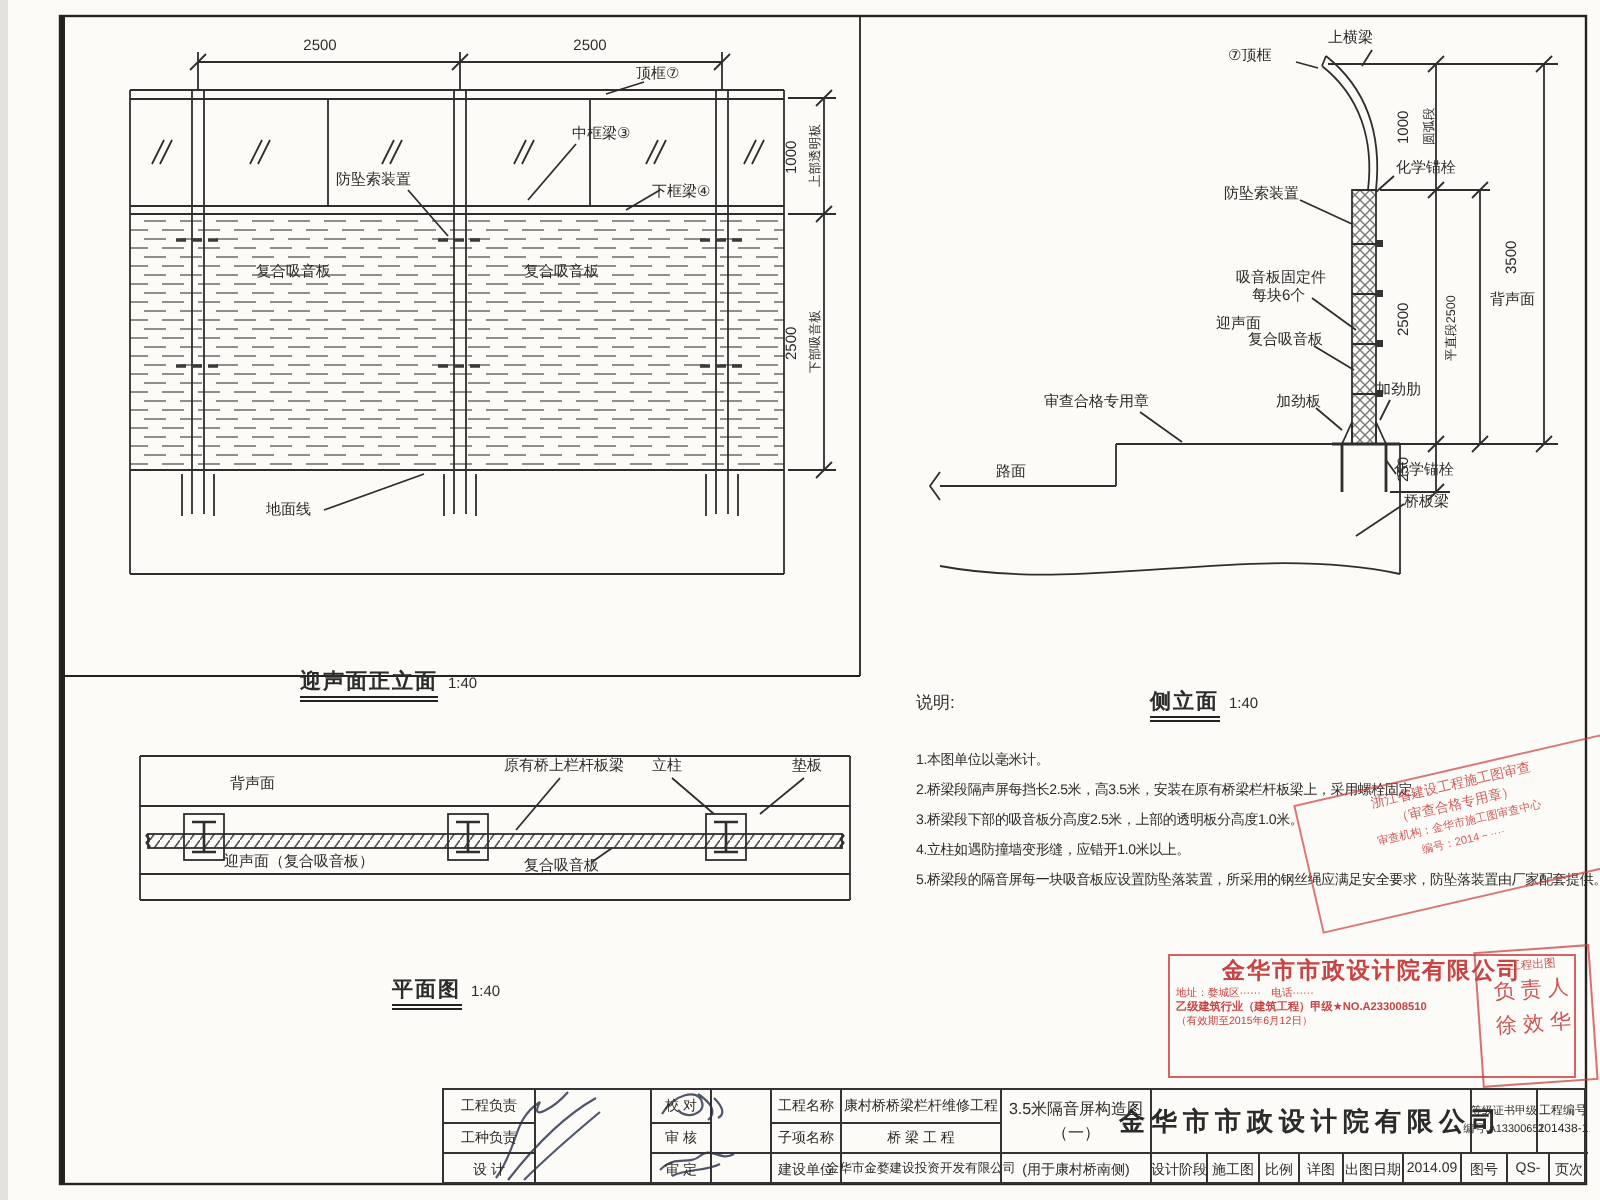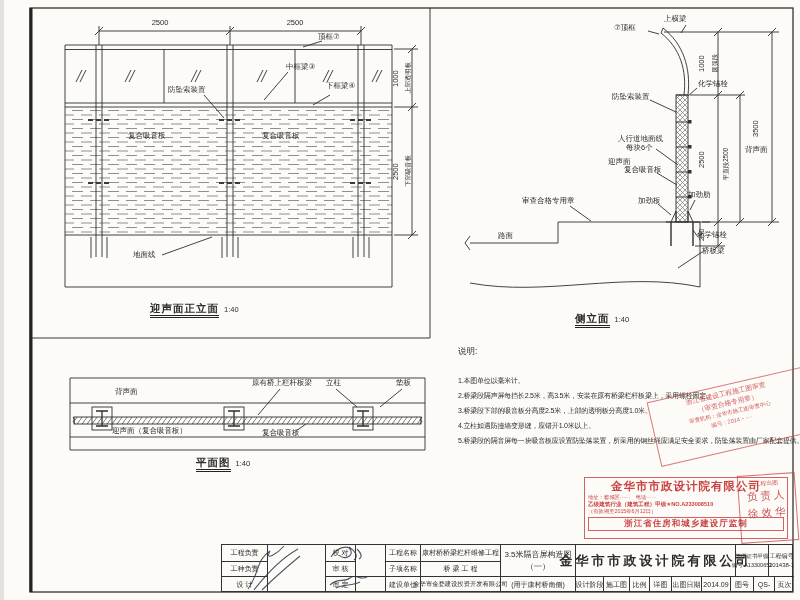--- a/index.html
+++ b/index.html
@@ -5,21 +5,21 @@
   html,body{margin:0;padding:0;background:#d8d7d3;}
   #stage{position:relative;width:800px;height:600px;background:#e3e2de;overflow:hidden;
          font-family:"Liberation Sans","DejaVu Sans",sans-serif;color:#2b2b29;}
   #paper{position:absolute;left:4px;top:0;width:796px;height:600px;background:#fcfbf7;}
   svg.lines{position:absolute;left:0;top:0;}
   .t{position:absolute;font-size:7.5px;white-space:nowrap;line-height:1.1;}
   .vt{position:absolute;font-size:7.5px;white-space:nowrap;line-height:1.2;
       transform:rotate(-90deg);transform-origin:0 100%;}
   .vt6{position:absolute;font-size:6.3px;white-space:nowrap;line-height:1.2;
       transform:rotate(-90deg);transform-origin:0 100%;}
-  .viewtitle{position:absolute;font-size:10.5px;font-weight:bold;letter-spacing:1px;white-space:nowrap;}
+  .viewtitle{position:absolute;font-size:10.5px;font-weight:bold;letter-spacing:1px;white-space:nowrap;margin-top:32px;}
   .viewtitle .u{border-bottom:3px double #222;padding-bottom:1px;}
   .viewtitle .sc{font-size:7.5px;font-weight:normal;margin-left:5px;letter-spacing:0;}
   .notes{position:absolute;left:458px;top:346px;width:338px;}
   .notes .nh{font-size:8.5px;margin-bottom:15px;}
   .notes .ni{font-size:7px;line-height:15px;white-space:nowrap;letter-spacing:-0.2px;}
   .stamp{position:absolute;color:#c84343;border:1.5px solid rgba(200,60,60,.8);text-align:center;}
   #stamp-review{left:652px;top:384px;width:152px;height:58px;transform:rotate(-13deg);
       padding:3px 2px;opacity:.85;}
   #stamp-review .r1{font-size:6.8px;line-height:1.5;}
   #stamp-review .r2{font-size:6.8px;line-height:1.5;}
@@ -130,38 +130,38 @@
       <path d="M248,589 C260,572 256,560 270,551 C264,562 278,553 284,546 M254,590 C268,572 282,558 298,549 M262,590 C274,578 288,566 300,556"></path>
       <path d="M331,557 C337,547 349,544 351,551 C353,557 343,560 339,555 M349,547 C355,551 359,556 354,560 M357,549 C361,553 363,557 359,559"></path>
       <path d="M330,585 C338,577 344,583 350,578 C356,573 360,581 367,577 M336,588 C344,584 352,586 360,582"></path>
     </g>
   </svg>
 
   <div class="t" style="left:130px;top:19px;width:60px;text-align:center">2500</div>
   <div class="t" style="left:265px;top:19px;width:60px;text-align:center">2500</div>
   <div class="t" style="left:318px;top:33px">顶框⑦</div>
   <div class="t" style="left:286px;top:63px">中框梁③</div>
-  <div class="t" style="left:326px;top:82px">下框梁④</div>
+  <div class="t" style="left:326px;top:92px">下框梁④</div>
   <div class="t" style="left:168px;top:86px">防坠索装置</div>
   <div class="t" style="left:128px;top:132px">复合吸音板</div>
   <div class="t" style="left:262px;top:132px">复合吸音板</div>
   <div class="t" style="left:133px;top:251px">地面线</div>
   <div class="vt" style="left:400px;top:78px">1000</div>
   <div class="vt6" style="left:412px;top:86px">上部透明板</div>
   <div class="vt" style="left:400px;top:171px">2500</div>
   <div class="vt6" style="left:412px;top:179px">下部吸音板</div>
   <div class="viewtitle" style="left:150px;top:302px">
     <span class="u">迎声面正立面</span><span class="sc">1:40</span>
   </div>
 
   <div class="t" style="left:614px;top:24px">⑦顶框</div>
   <div class="t" style="left:664px;top:15px">上横梁</div>
   <div class="t" style="left:698px;top:80px">化学锚栓</div>
   <div class="t" style="left:612px;top:93px">防坠索装置</div>
-  <div class="t" style="left:618px;top:135px">人行道地面线</div>
+  <div class="t" style="left:618px;top:135px">吸音板固定件</div>
   <div class="t" style="left:626px;top:144px">每块6个</div>
   <div class="t" style="left:608px;top:158px">迎声面</div>
   <div class="t" style="left:745px;top:146px">背声面</div>
   <div class="t" style="left:624px;top:166px">复合吸音板</div>
   <div class="t" style="left:638px;top:197px">加劲板</div>
   <div class="t" style="left:688px;top:191px">加劲肋</div>
   <div class="t" style="left:697px;top:231px">化学锚栓</div>
   <div class="t" style="left:702px;top:247px">桥板梁</div>
   <div class="t" style="left:522px;top:197px">审查合格专用章</div>
   <div class="t" style="left:498px;top:232px">路面</div>
@@ -199,21 +199,20 @@
     <div class="r2">（审查合格专用章）</div>
     <div class="r3">审查机构：金华市施工图审查中心</div>
     <div class="r4">编号：2014－····</div>
   </div>
 
   <div class="stamp" id="stamp-cert">
     <div class="c1">金华市市政设计院有限公司</div>
     <div class="c2">地址：婺城区······　电话······</div>
     <div class="c3">乙级建筑行业（建筑工程）甲级★NO.A233008510</div>
     <div class="c4">（有效期至2015年6月12日）</div>
-    <div class="c5">浙江省住房和城乡建设厅监制</div>
   </div>
 
   <div class="stamp" id="stamp-principal">
     <div class="p1">工程出图</div>
     <div class="p2">负责人</div>
     <div class="p3">徐效华</div>
   </div>
 
   <div id="tblock">
 

